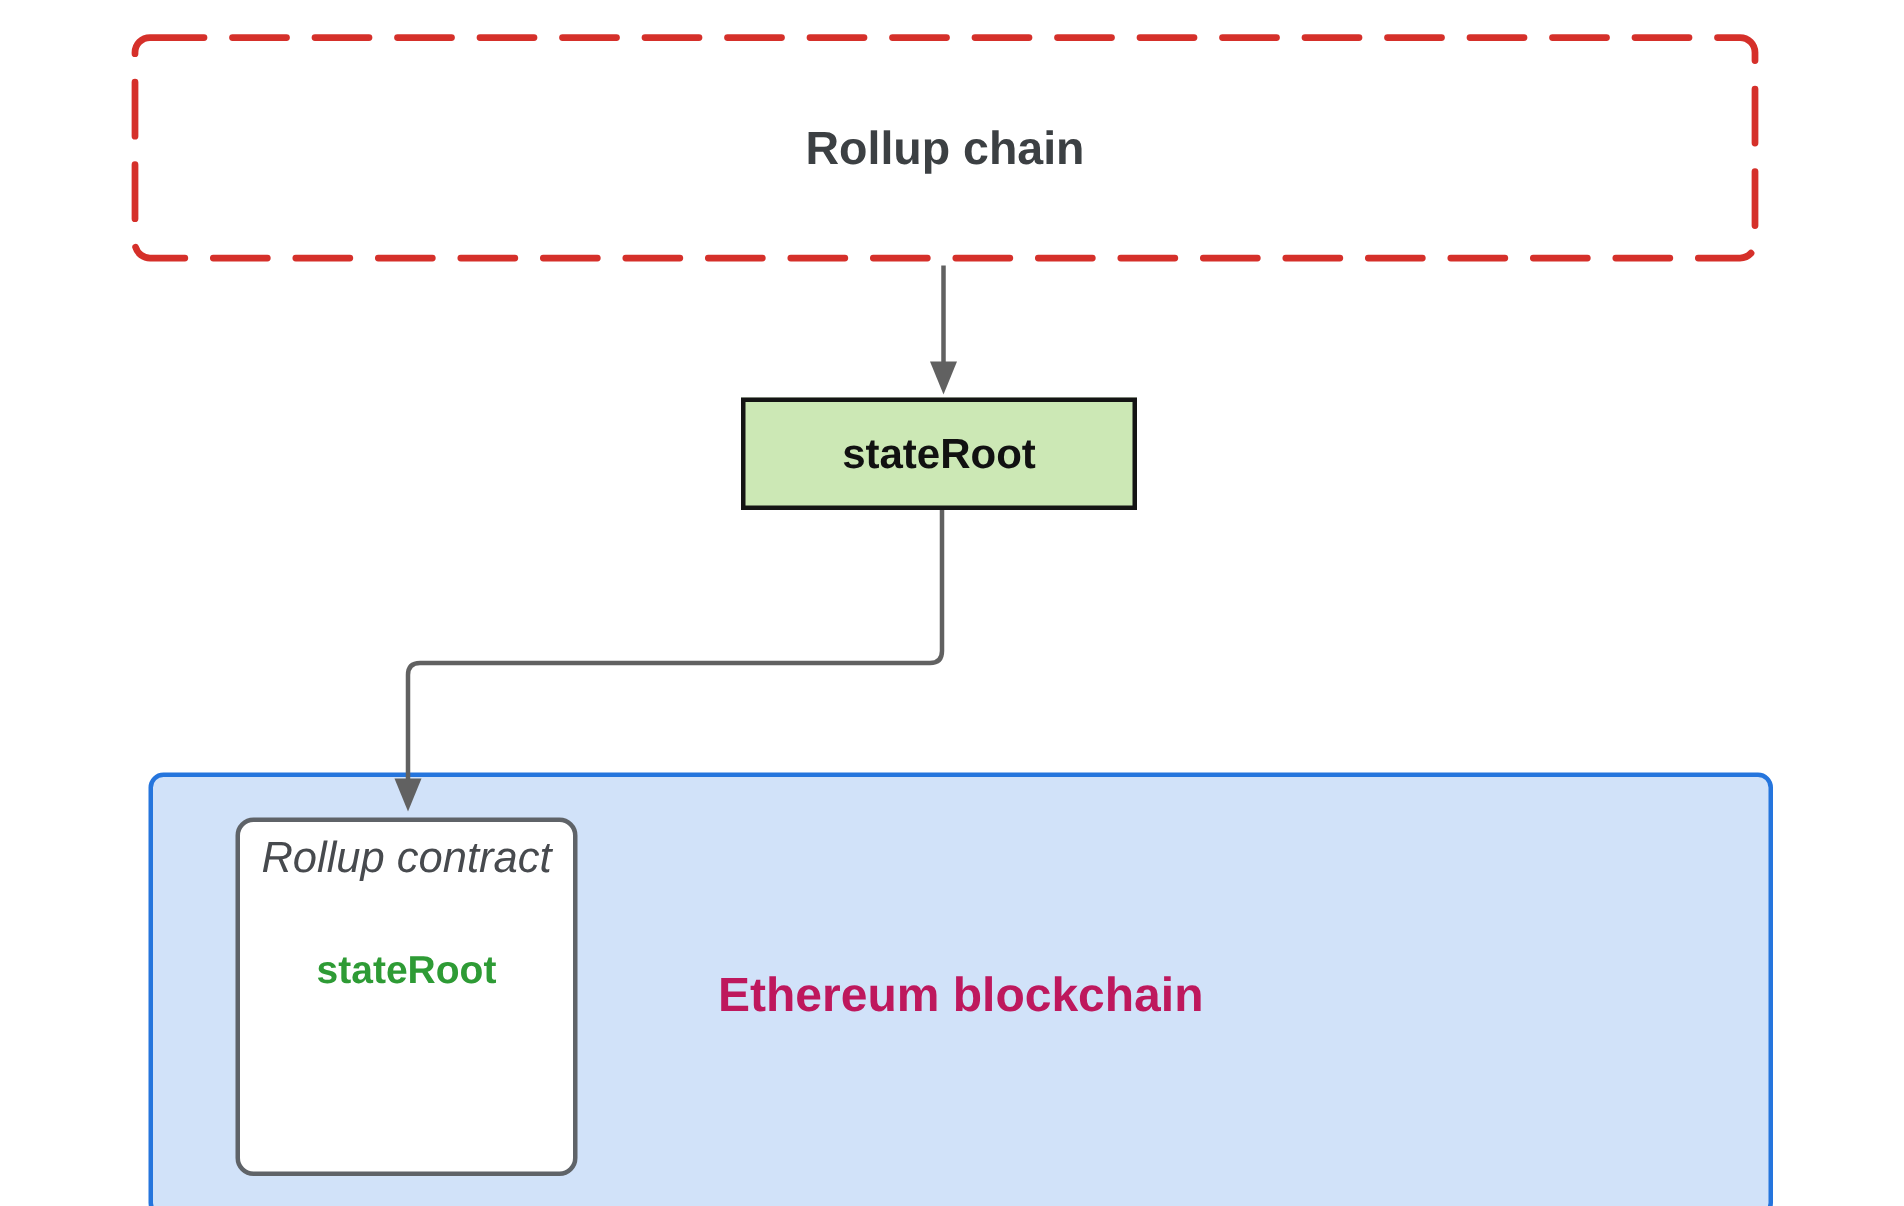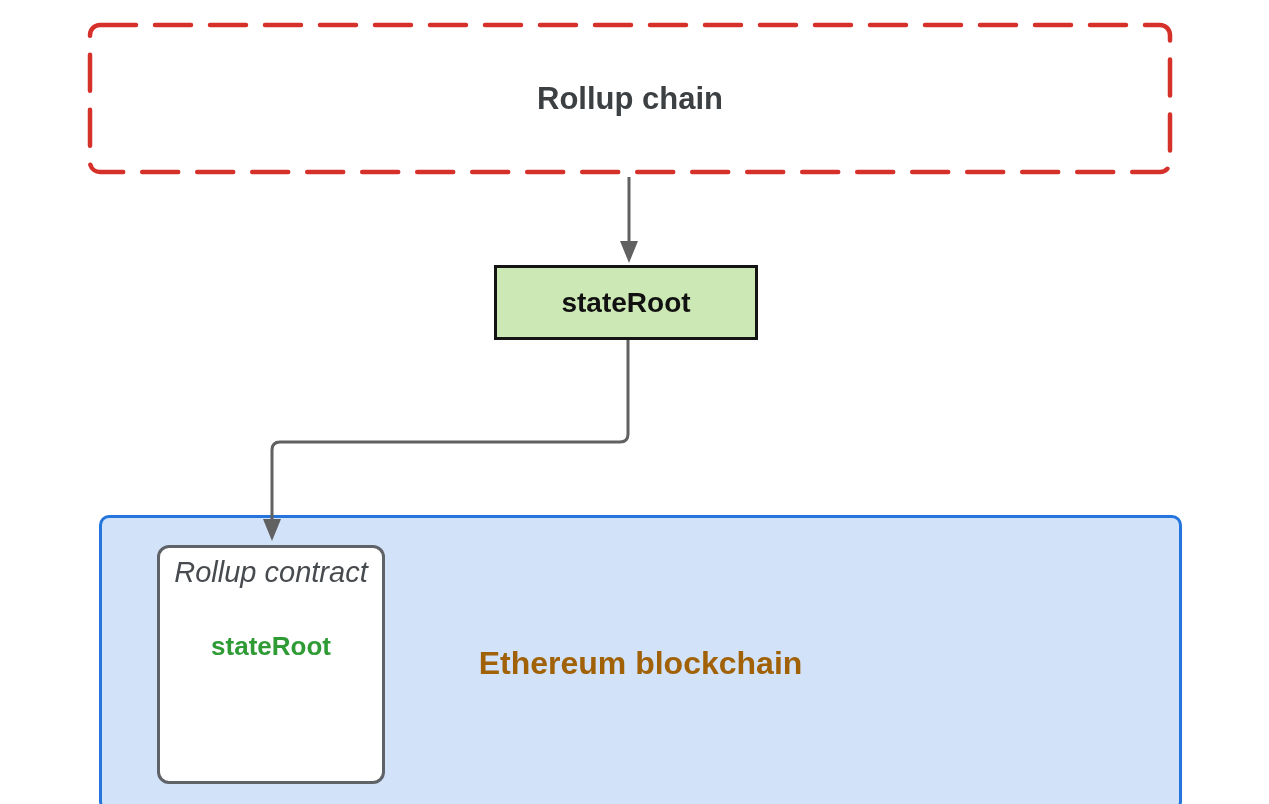--- a/index.html
+++ b/index.html
@@ -72,21 +72,21 @@
     border: 3px solid #2575dd;
     border-radius: 10px;
     display: flex;
     align-items: center;
     justify-content: center;
     z-index: 0;
   }
   .eth-box span {
     font-size: 32px;
     font-weight: 700;
-    color: #a16207;
+    color: #be185d;
   }
   
   .contract-box {
     position: absolute;
     left: 157px;
     top: 533px;
     width: 222px;
     height: 233px;
     background: #ffffff;
     border: 3px solid #5f6368;

